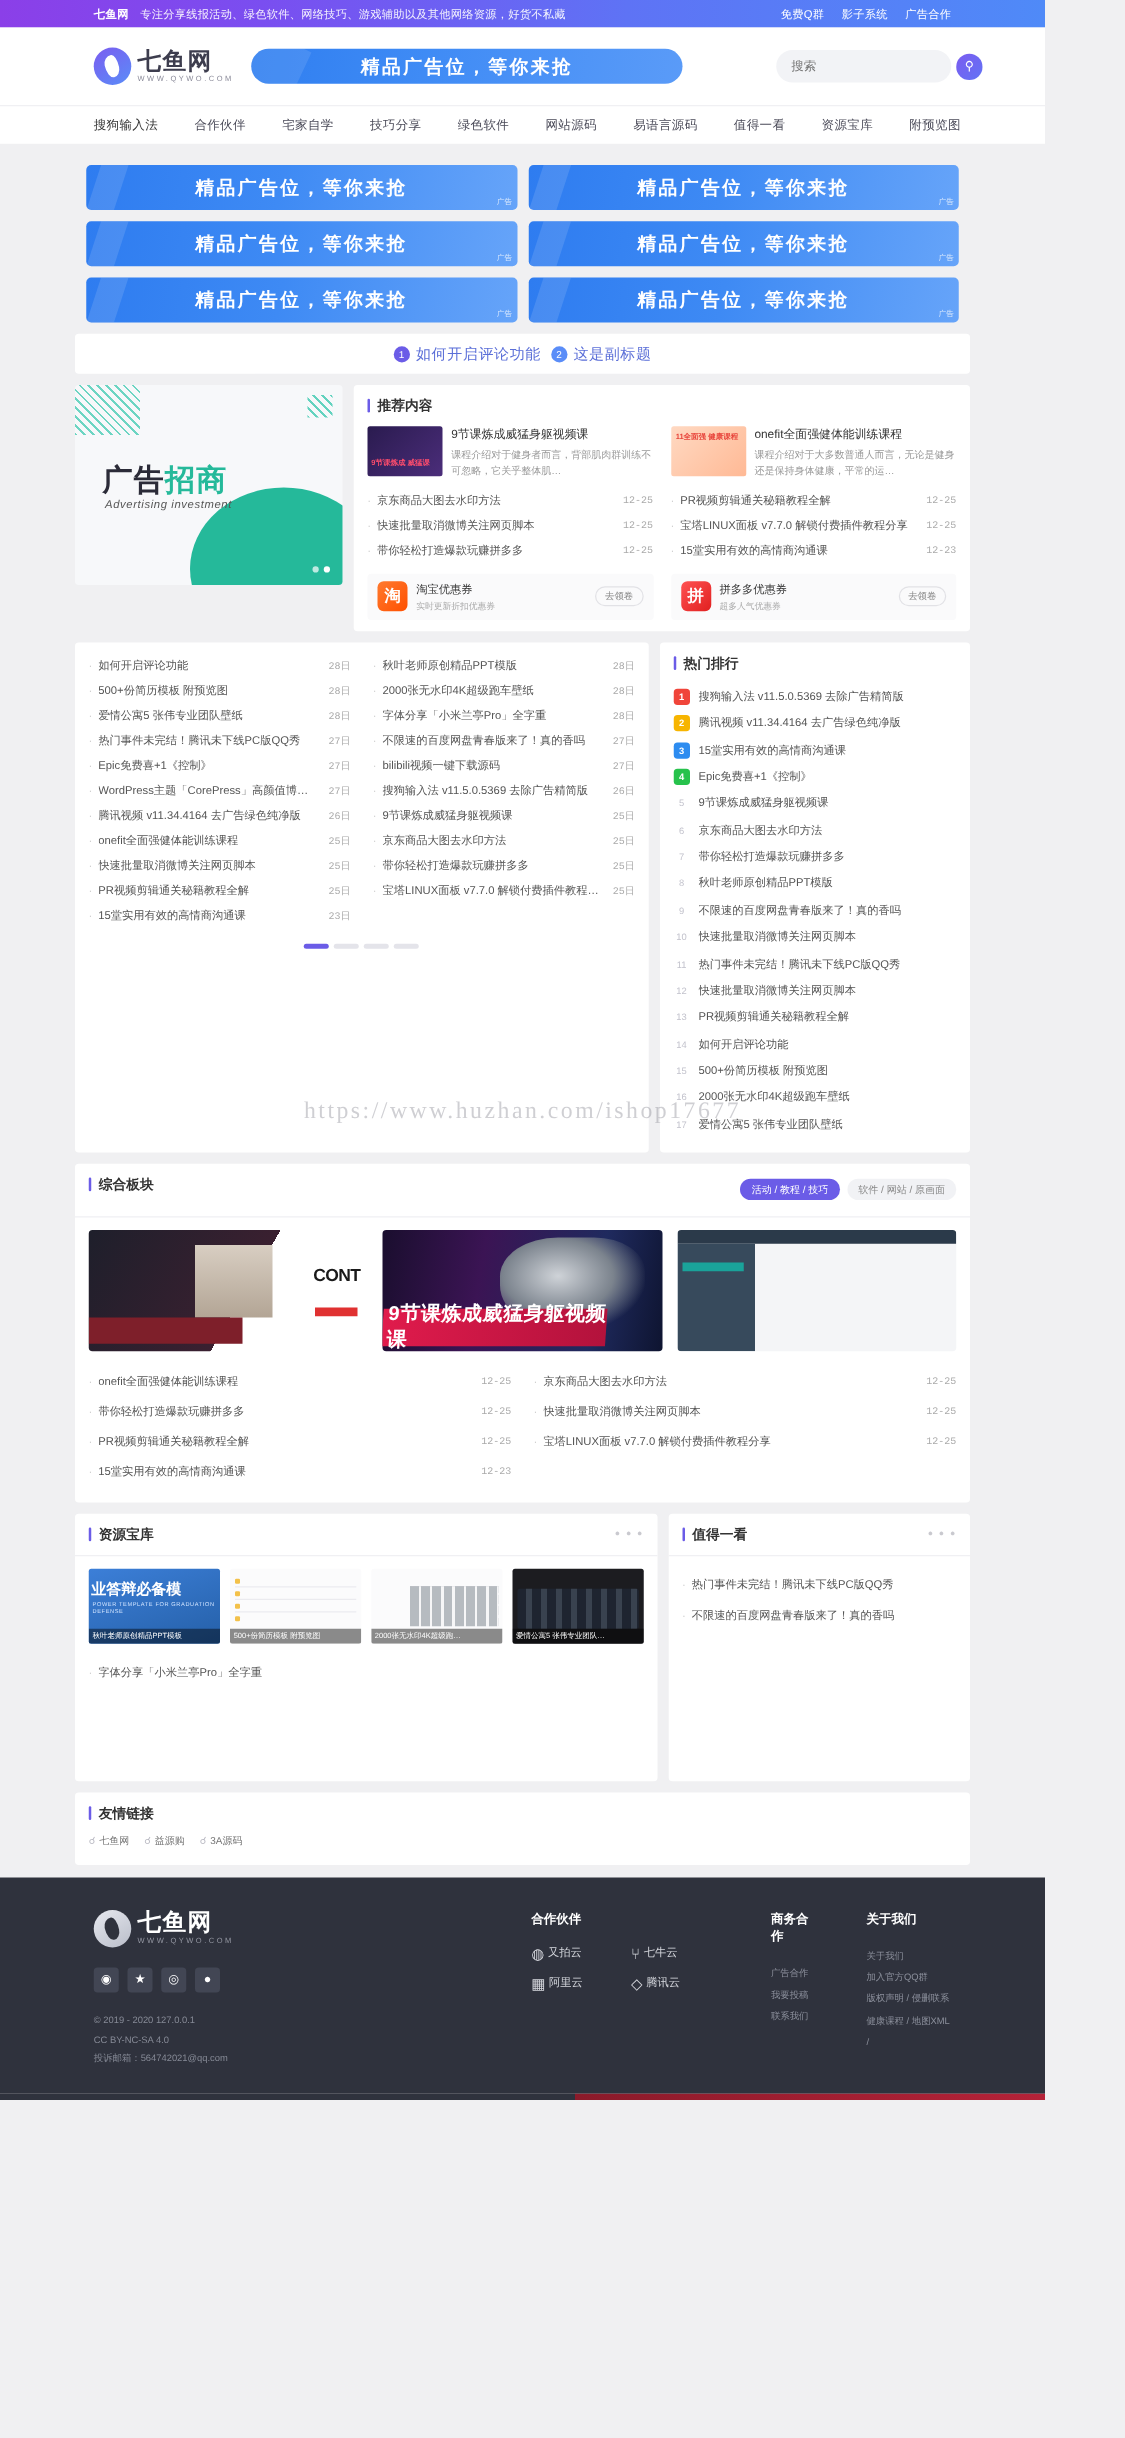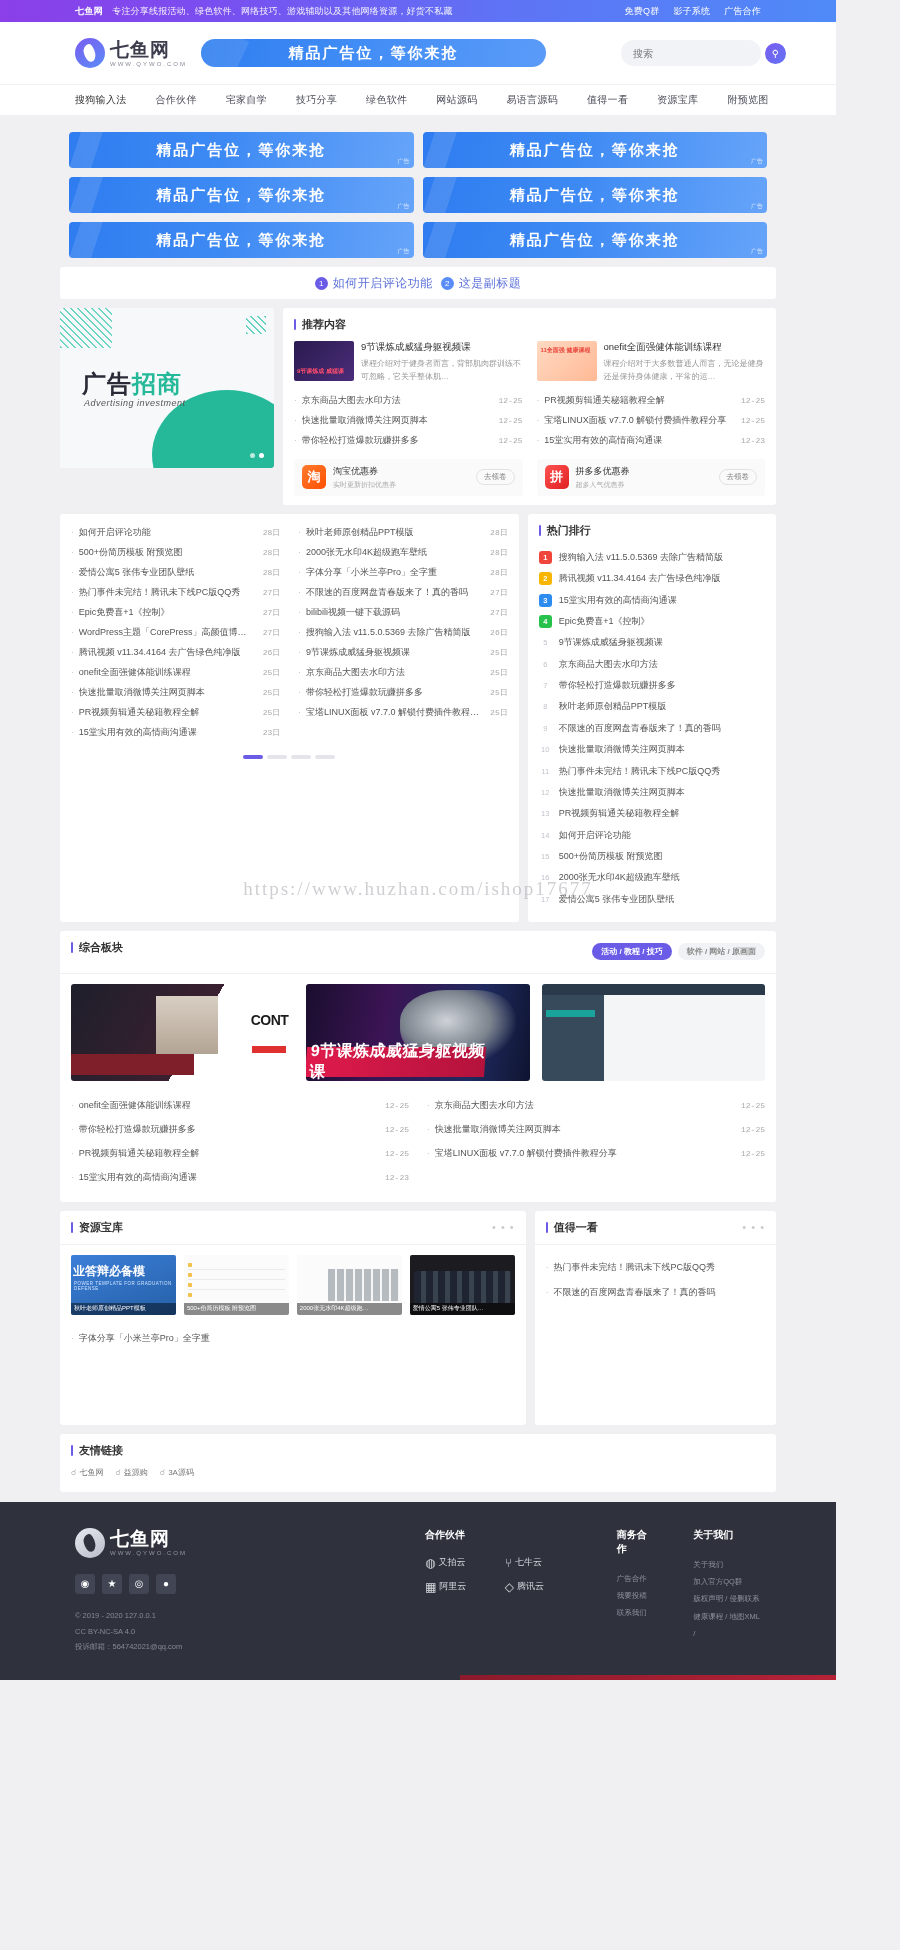--- a/index.html
+++ b/index.html
@@ -262,21 +262,21 @@
   
   .watermark {
     position: absolute; left: 0; right: 0; top: 878px; text-align: center;
     font-family: "Liberation Serif", serif; font-size: 19px; color: rgba(140,140,150,.42);
     letter-spacing: 2px; pointer-events: none; z-index: 5;
   }
 
   
   .comp { background: #fff; border-radius: 3px; padding: 9px 11px 12px; margin-bottom: 9px; }
   .comp-head { display: flex; align-items: center; margin-bottom: 0; }
-  .tabs { margin-left: auto; display: flex; gap: 6px; font-weight: bold; }
+  .tabs { margin-left: auto; display: flex; gap: 6px; }
   .tab {
     font-size: 8px; padding: 3px 9px; border-radius: 10px; cursor: pointer;
     background: #f1f2f5; color: #888;
   }
   .tab.active { background: #6b5ce7; color: #fff; }
   .comp-divider { border-top: 1px solid #f0f0f3; margin: 9px -11px 10px; }
   .comp-thumbs { display: grid; grid-template-columns: 1fr 1fr 1fr; gap: 12px; }
   .cth { height: 97px; border-radius: 3px; overflow: hidden; position: relative; }
   .cth-1 { background: linear-gradient(120deg,#1e1f2b 0%,#3a2030 55%,#fff 55%, #fff 100%); }
   .cth-1:after {

